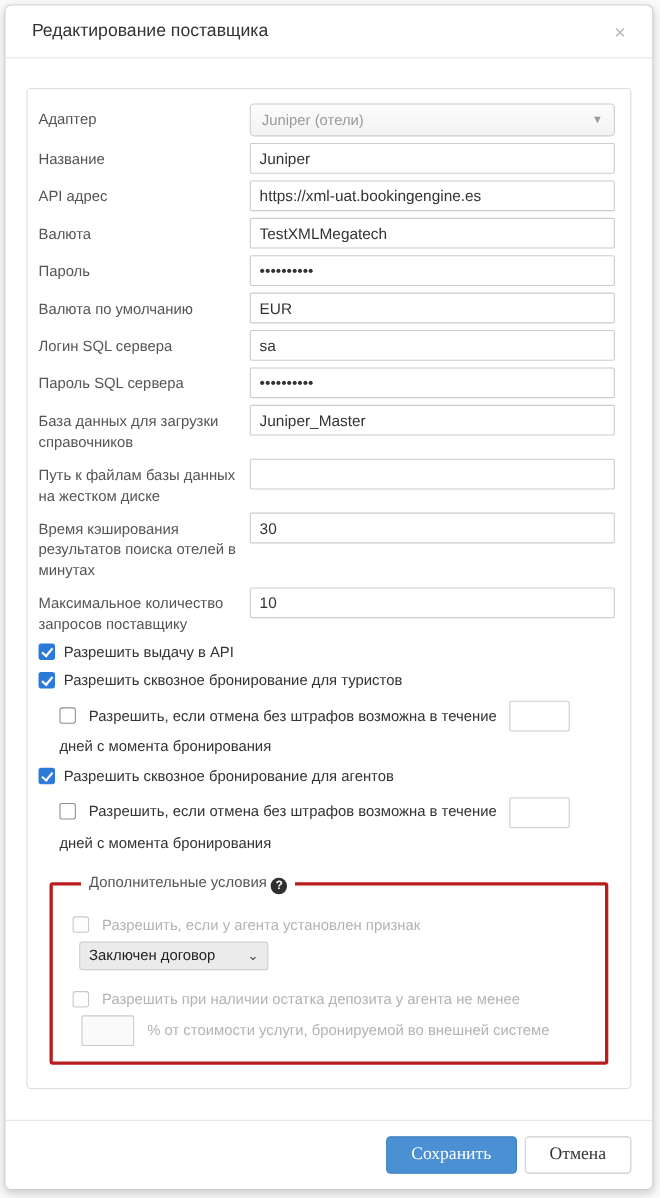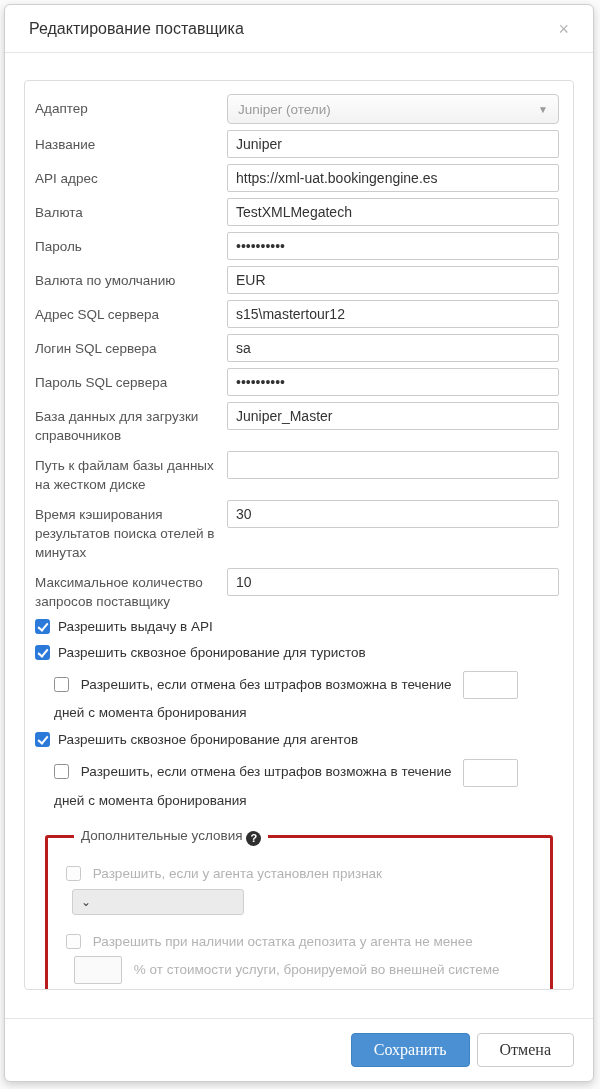--- a/index.html
+++ b/index.html
@@ -91,24 +91,20 @@
         <div class="row">
           <label class="lbl">Пароль</label>
           <input class="txt" type="text" value="••••••••••" style="">
         </div>
 
         <div class="row">
           <label class="lbl">Валюта по умолчанию</label>
           <input class="txt" type="text" value="EUR" style="">
         </div>
 
-        <div class="row">
-          <label class="lbl">Адрес SQL сервера</label>
-          <input class="txt" type="text" value="s15\mastertour12" style="">
-        </div>
 
         <div class="row">
           <label class="lbl">Логин SQL сервера</label>
           <input class="txt" type="text" value="sa" style="">
         </div>
 
         <div class="row">
           <label class="lbl">Пароль SQL сервера</label>
           <input class="txt" type="text" value="••••••••••" style="">
         </div>
@@ -169,20 +165,21 @@
         <fieldset class="extra">
           <legend>
             <span>Дополнительные условия</span>
             <span class="help">?</span>
           </legend>
 
           <div class="sub2">
             <span class="cb dis" style="vertical-align:-3px;display:inline-block;"></span>
             <span>Разрешить, если у агента установлен признак</span>
             <span class="gsel">
+              <span>Заключен договор</span>
               <span class="garrow">⌄</span>
             </span>
           </div>
 
           <div class="sub2">
             <span class="cb dis" style="vertical-align:-3px;display:inline-block;"></span>
             <span>Разрешить при наличии остатка депозита у агента не менее</span>
             <input class="mini" type="text" style="width: 48px;" disabled="" value="">
             <span>% от стоимости услуги, бронируемой во внешней системе</span>
           </div>

